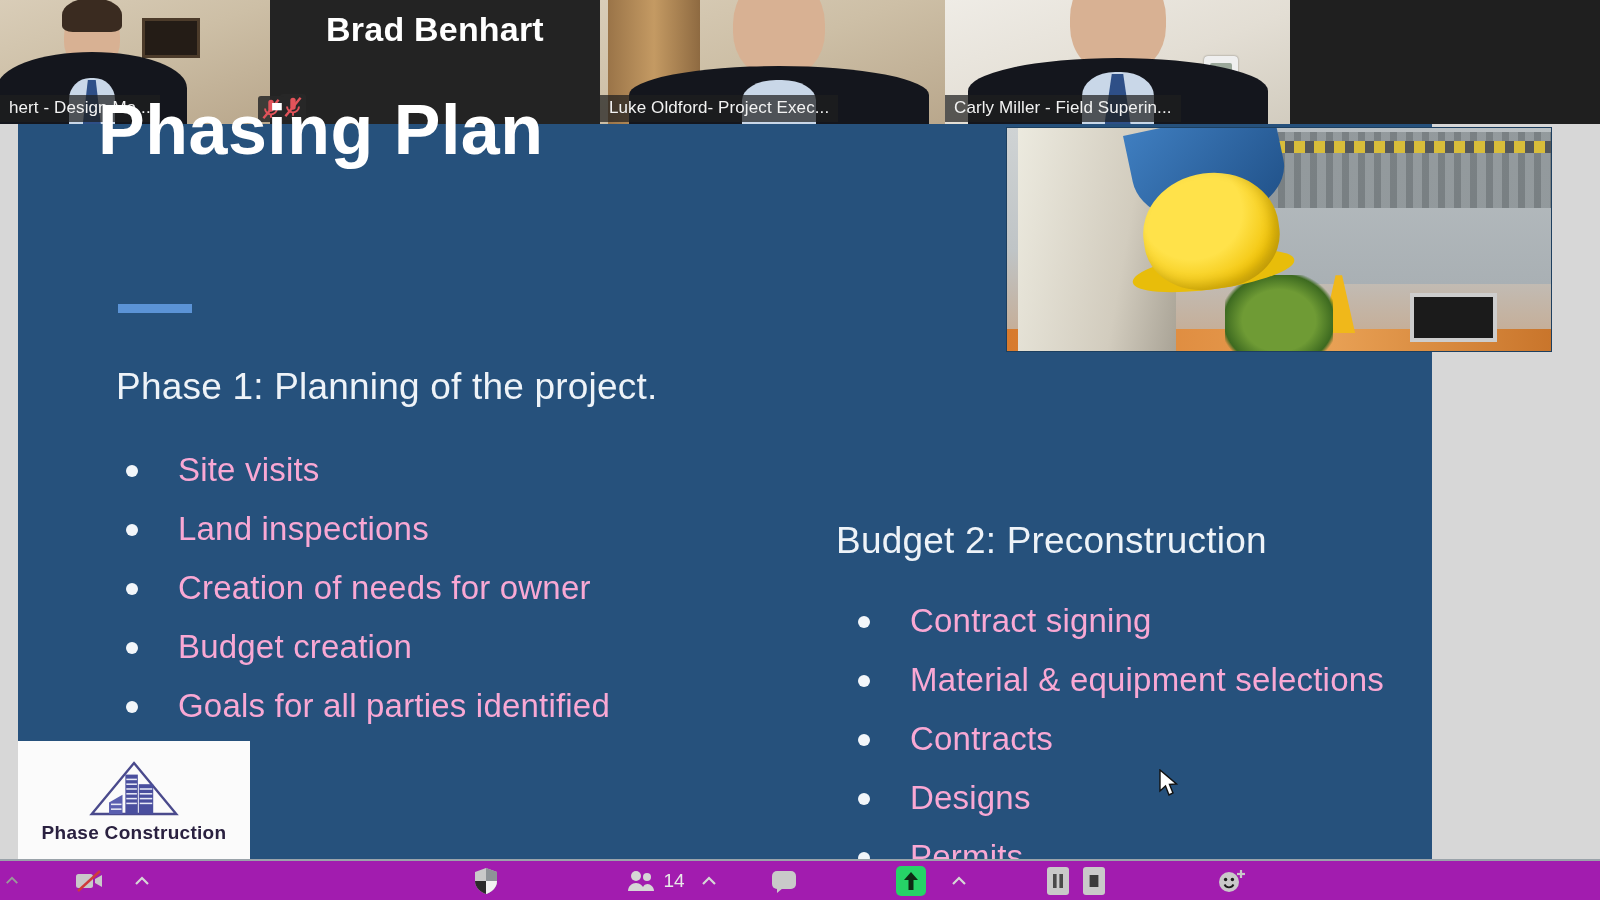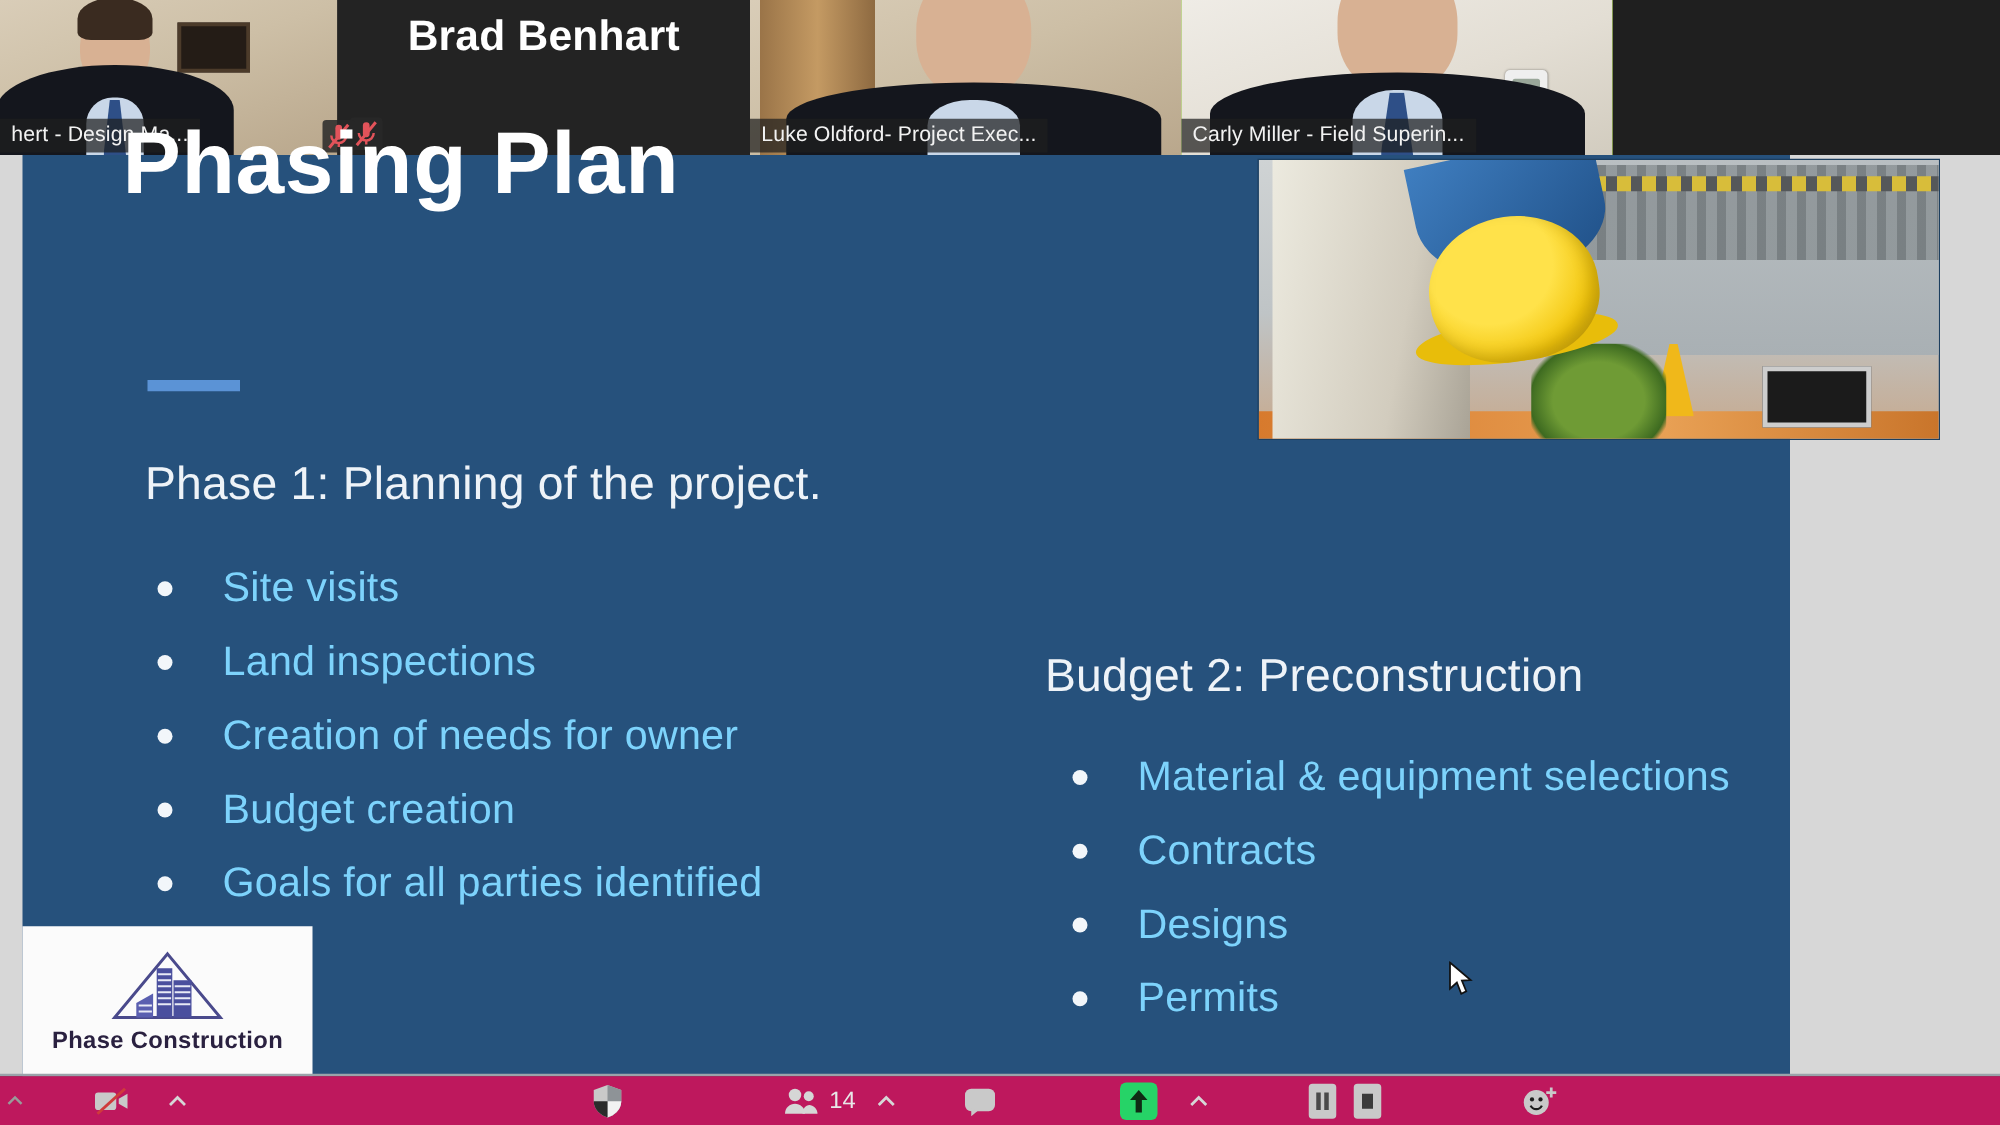--- a/index.html
+++ b/index.html
@@ -44,21 +44,21 @@
 
   
   .stage{ position:absolute; left:0; top:124px; width:1600px; height:737px; background:#d7d7d7; }
   .slide{ position:absolute; left:18px; top:0; width:1414px; height:737px; background:#26517C;text-decoration:underline; }
   .slide-title{ position:absolute; left:80px; top:-34px; color:#ffffff;
                 font-size:70px; font-weight:bold; letter-spacing:.5px; }
   .accent{ position:absolute; left:100px; top:180px; width:74px; height:9px; background:#5b93d6; }
 
   .phase-head{ position:absolute; color:#eef3f8; font-size:37px; letter-spacing:.2px; }
   ul.blist{ position:absolute; list-style:none; }
-  ul.blist li{ display:flex; align-items:flex-start; color:#7dd3fc;
+  ul.blist li{ display:flex; align-items:flex-start; color:#f9a8d4;
                font-size:33px; margin-bottom:21px; letter-spacing:.2px; }
   ul.blist li .dot{ flex:0 0 auto; width:12px; height:12px; background:#f2f6fa;
                     border-radius:50%; margin-top:14px; margin-right:40px; }
 
   .photo{ position:absolute; left:988px; top:3px; width:546px; height:225px;
           border:1px solid #1d3f5f; overflow:hidden;
           background:linear-gradient(180deg,#cfd3d4 0%,#bfc4c6 55%,#c7a98d 100%); }
   .ph-building{ position:absolute; right:0; top:0; width:62%; height:70%;
                 background:linear-gradient(180deg,#b9bfc2 0%,#a9b0b4 100%); }
   .ph-scaffold{ position:absolute; right:0; top:2%; width:62%; height:34%;
@@ -89,21 +89,21 @@
          background:#fbfbfb; display:flex; flex-direction:column;
          align-items:center; justify-content:center; }
   .logo svg{ width:96px; height:62px; display:block; }
   .logo .lname{ color:#2a2140; font-size:19px; font-weight:bold; letter-spacing:.3px;
                 margin-top:2px; }
 
   .cursor{ position:absolute; left:1140px; top:645px; width:22px; height:30px; }
 
   
   .toolbar{ position:absolute; left:0; bottom:0; width:1600px; height:39px;
-            background:#be185d; }
+            background:#a21caf; }
   .tb-item{ position:absolute; top:0; height:39px; display:flex; align-items:center;
             justify-content:center; color:#d6d6d6; }
   .chev{ color:#d6d6d6; font-size:15px; font-weight:bold; }
   .pcount{ color:#e8e8e8; font-size:19px; margin-left:8px; }
   .sharebtn{ width:30px; height:30px; background:#26d367; border-radius:5px;
              display:flex; align-items:center; justify-content:center; }
   .recbtn{ width:22px; height:28px; background:#c9c9c9; border-radius:3px;
            display:flex; align-items:center; justify-content:center; }
   .topstrip{ position:absolute; left:0; top:859px; width:1600px; height:2px; background:#9aa3aa; }
 </style>
@@ -197,20 +197,24 @@
           </li>
         <li>
             <span class="dot"></span>
             <span>Goals for all parties identified</span>
           </li>
       </ul>
 
       <div class="phase-head" style="left:818px; top:396px;">Budget 2: Preconstruction</div>
 
       <ul class="blist" style="left:840px; top:478px;">
+        <li>
+            <span class="dot"></span>
+            <span>Contract signing</span>
+          </li>
         <li>
             <span class="dot"></span>
             <span>Material &amp; equipment selections</span>
           </li>
         <li>
             <span class="dot"></span>
             <span>Contracts</span>
           </li>
         <li>
             <span class="dot"></span>

